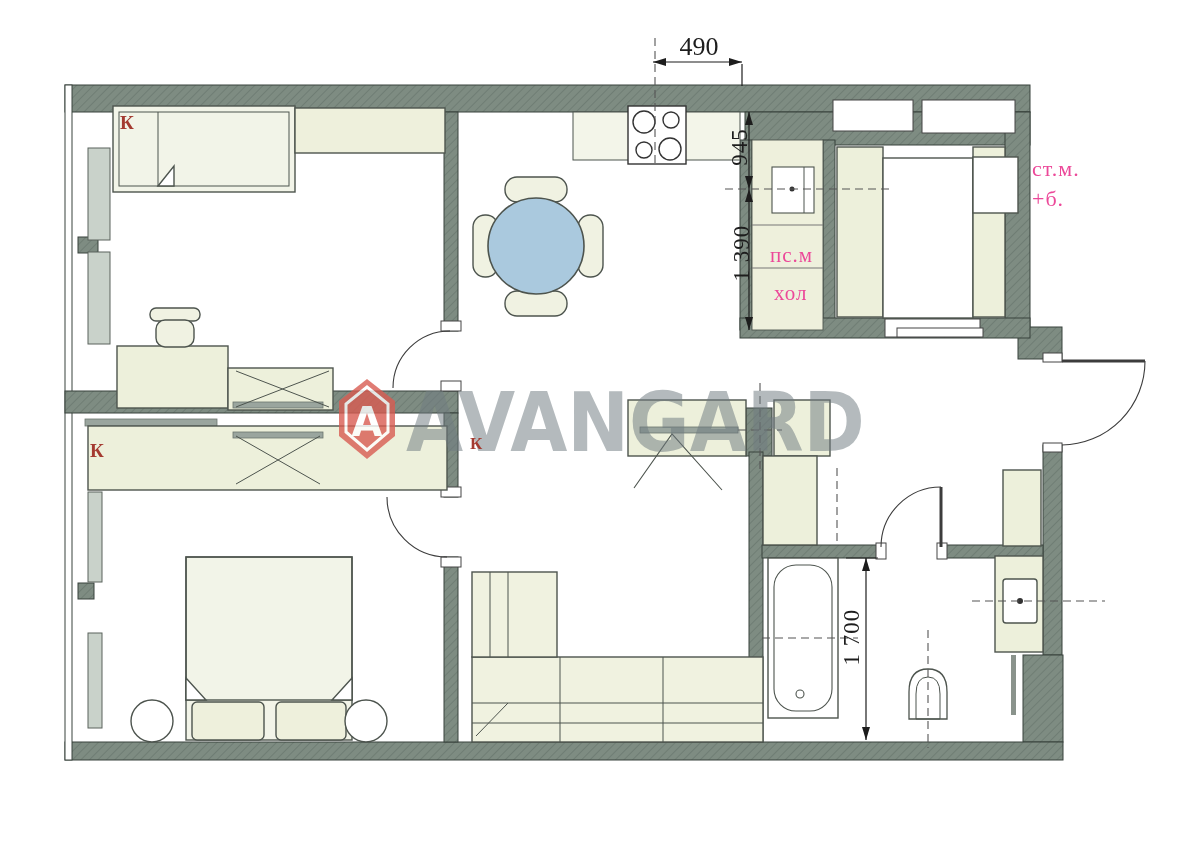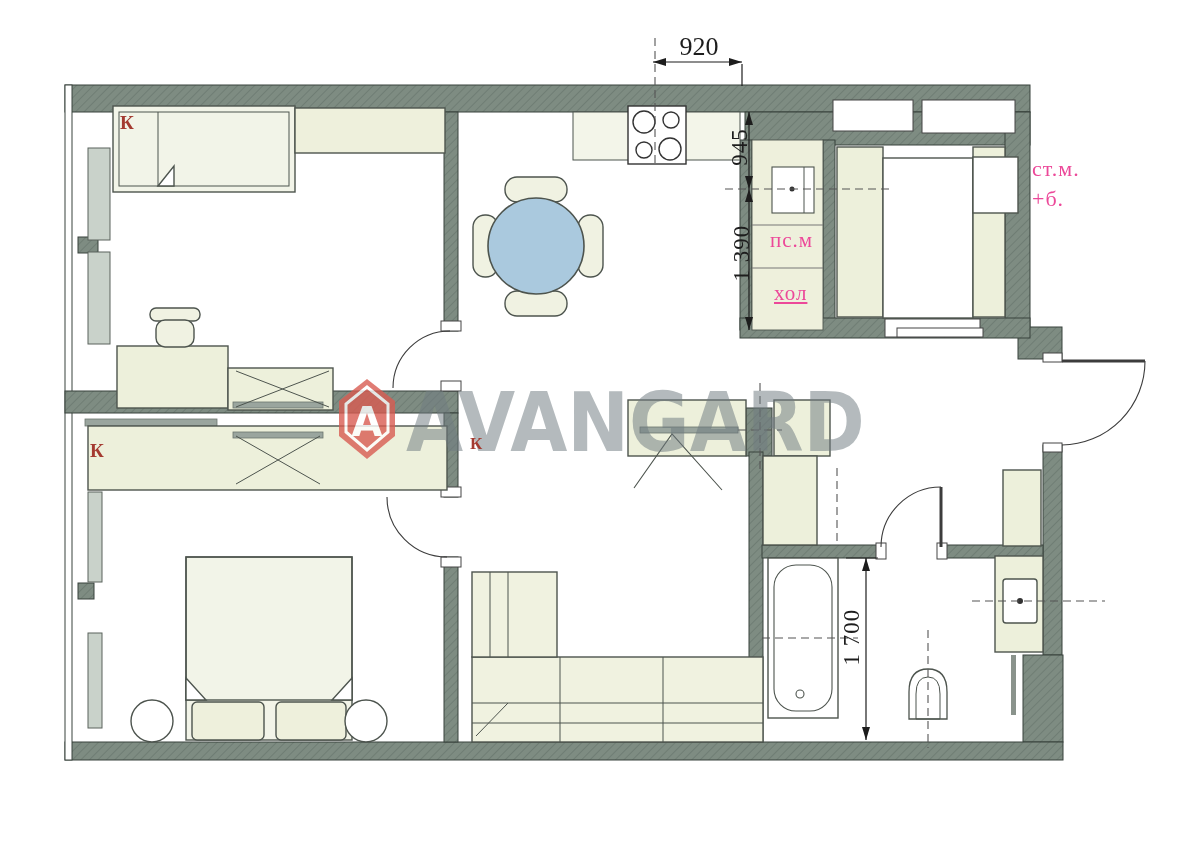--- a/index.html
+++ b/index.html
@@ -235,23 +235,23 @@
     <polygon points="29,9 50,26 50,54 29,72 8,54 8,26" fill="none" stroke="#ffffff" stroke-width="3"></polygon>
     <text x="29" y="58" text-anchor="middle" font-family="DejaVu Sans, sans-serif" font-weight="bold" font-size="40" fill="#ffffff">A</text>
   </svg>
   <div class="wm-text">AVANGARD</div>
 </div>
 
 <div class="lbl red" style="left:120px;top:112px;font-size:19px;">К</div>
 <div class="lbl red" style="left:90px;top:440px;font-size:19px;">К</div>
 <div class="lbl red" style="left:470px;top:434px;font-size:17px;">К</div>
 
-<div class="lbl app" style="left:770px;top:228px;text-align:center;">пс.м</div>
-<div class="lbl app" style="left:774px;top:281px;text-decoration:underline;">хол</div>
+<div class="lbl app" style="left:770px;top:243px;text-align:center;">пс.м</div>
+<div class="lbl app" style="left:774px;top:281px;">хол</div>
 <div class="lbl app" style="left:1032px;top:156px;font-size:22px;">ст.м.</div>
 <div class="lbl app" style="left:1032px;top:186px;font-size:22px;">+б.</div>
 
-<div class="lbl dim-h" style="left:660px;top:32px;width:78px;text-align:center;">920</div>
+<div class="lbl dim-h" style="left:660px;top:32px;width:78px;text-align:center;">490</div>
 <div class="lbl dim rot" style="left:740px;top:147px;">945</div>
 <div class="lbl dim rot" style="left:742px;top:253px;">1 390</div>
 <div class="lbl dim rot" style="left:852px;top:637px;">1 700</div>
 
 </div>
 
 </body></html>

